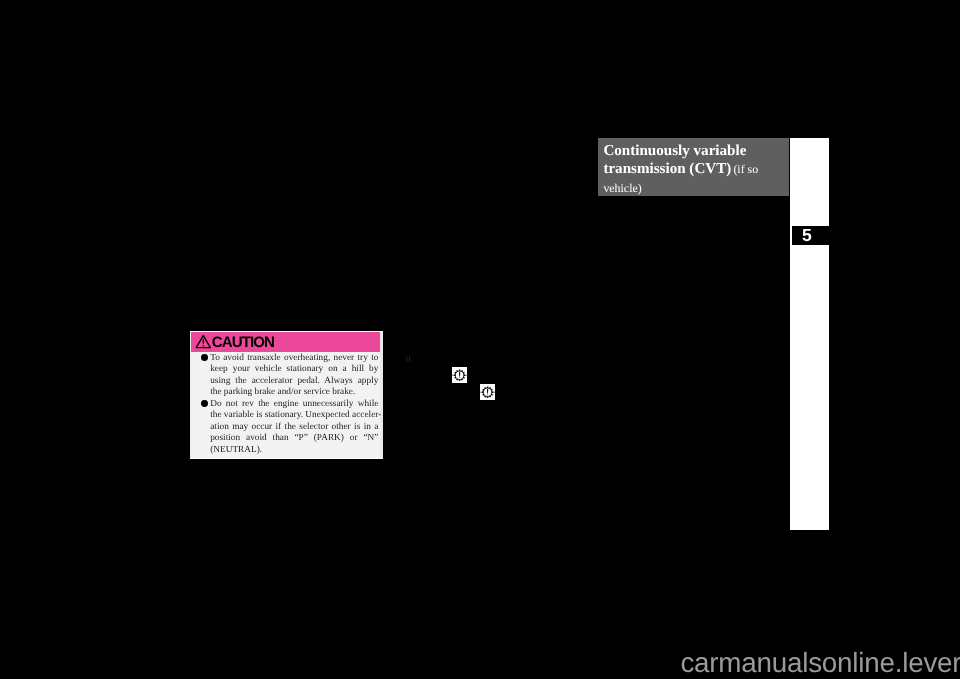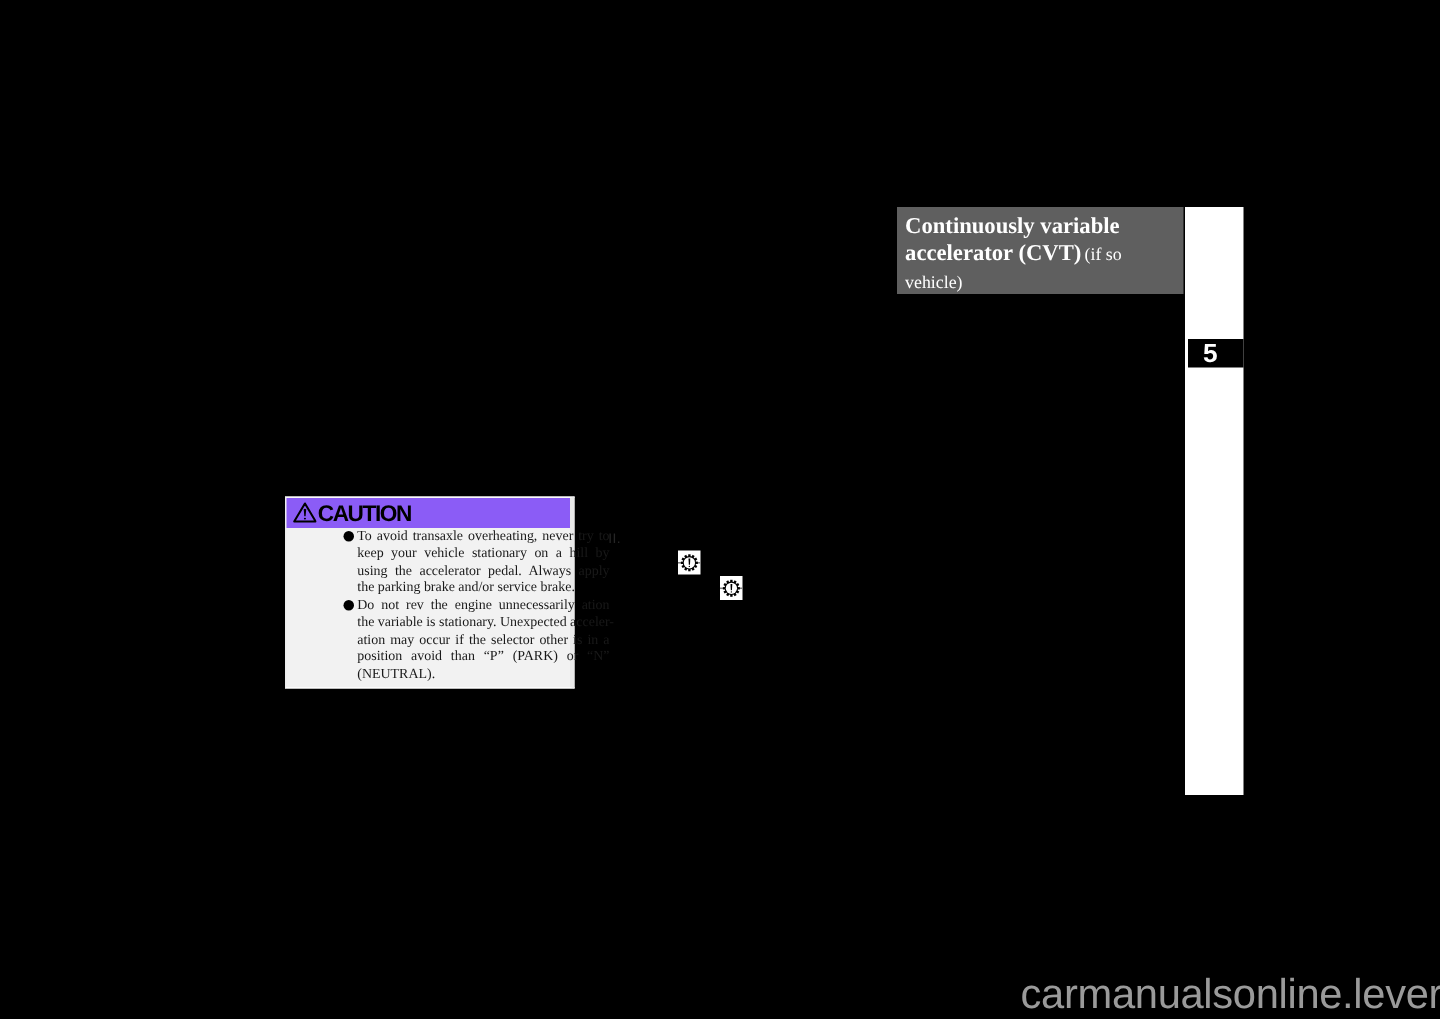--- a/index.html
+++ b/index.html
@@ -76,40 +76,39 @@
     box-sizing: border-box;
     border: 1px solid #d8d8d8;
     border-top-color: #fbfbfb;
     border-left-color: #ededed;
     border-right-width: 3.2px;
     border-right-color: #e9e9e9;
     border-bottom-width: 1.6px;
     border-bottom-color: #fdfdfd;
   }
   .caution-head {
-    background: #8b5cf6;
+    background: #ec4899;
     height: 20px;
     position: relative;
   }
   .warn-icon { position:absolute; left: 4.3px; top: 2.3px; width: 16.6px; height: 15.4px; display:block; }
   .caution-head .label {
     position: absolute;
     left: 21.2px; top: 1.3px;
     font-family: "Liberation Sans", sans-serif;
     font-weight: bold;
     font-size: 15.1px;
     line-height: 20px;
     color: #000;
     letter-spacing: -0.93px;
   }
   .caution-body {
     position: absolute;
     left: 0; top: 20.9px;
     width: 100%;
-    padding-left: 28px;
   }
   .cline {
     position: relative;
     height: 11.49px;
     font-size: 9.3px;
     line-height: 11.49px;
     color: #191919;
   }
   .cline .dot {
     position: absolute;
@@ -151,21 +150,21 @@
   }
 </style>
 </head>
 <body>
 
 <div id="page">
 
   <div class="section-header">
     <div class="title">
       <span>Continuously variable</span><br>
-      <span>accelerator (CVT)</span><span class="gap"> </span><span class="sub">(if so</span><br>
+      <span>transmission (CVT)</span><span class="gap"> </span><span class="sub">(if so</span><br>
       <span class="sub">vehicle)</span>
     </div>
   </div>
 
   <div class="index-tab"></div>
   <div class="index-tab-marker">5</div>
 
   <div class="caution-box">
     <div class="caution-head">
       <svg class="warn-icon" viewBox="0 0 66 58">
@@ -184,21 +183,21 @@
           <span class="jt">keep your vehicle stationary on a hill by</span>
         </div>
         <div class="cline">
           <span class="jt">using the accelerator pedal. Always apply</span>
         </div>
         <div class="cline">
           <span class="jt last">the parking brake and/or service brake.</span>
         </div>
         <div class="cline">
           <span class="dot"></span>
-          <span class="jt">Do not rev the engine unnecessarily ation</span>
+          <span class="jt">Do not rev the engine unnecessarily while</span>
         </div>
         <div class="cline">
           <span class="jt">the variable is stationary. Unexpected acceler-</span>
         </div>
         <div class="cline">
           <span class="jt">ation may occur if the selector other is in a</span>
         </div>
         <div class="cline">
           <span class="jt">position avoid than “P” (PARK) or “N”</span>
         </div>

